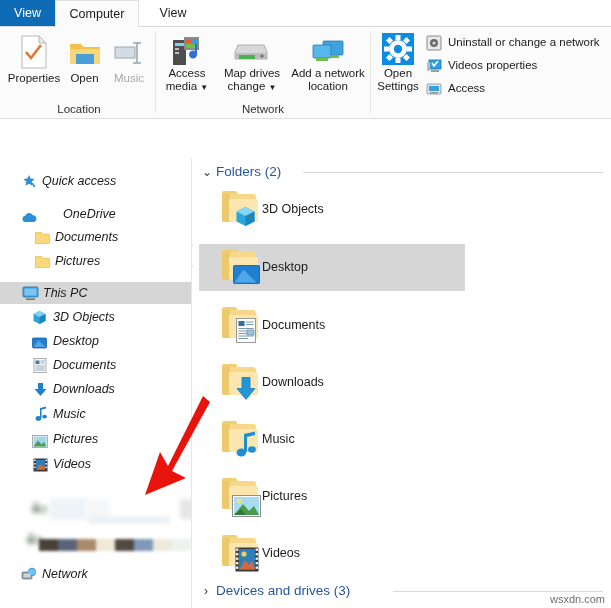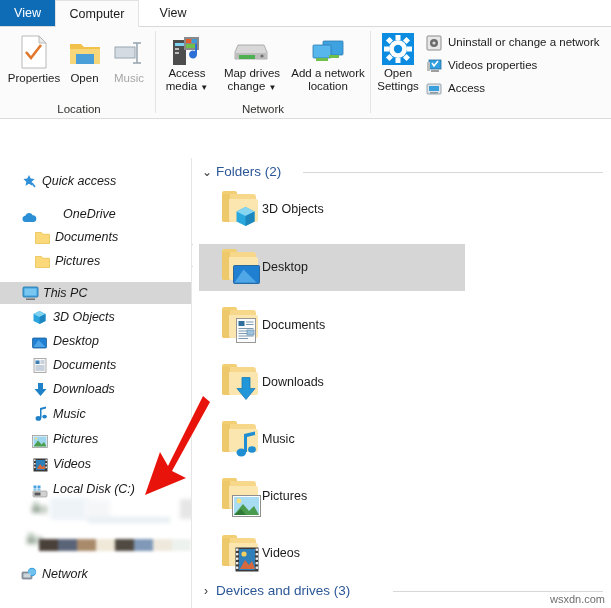--- a/index.html
+++ b/index.html
@@ -447,33 +447,20 @@
             <rect x="1" y="8.5" width="1.6" height="1.6"></rect>
               <rect x="12.4" y="1.5" width="1.6" height="1.6"></rect>
             <rect x="12.4" y="5" width="1.6" height="1.6"></rect>
               <rect x="12.4" y="8.5" width="1.6" height="1.6"></rect>
           </g>
         </svg>
       </span>
       <span class="nlbl" style="left:53px;">Videos</span>
     </div>
 
-    <div class="nav-item" style="top:320px;">
-      <span style="position:absolute;left:32px;top:5px;">
-        <svg width="16" height="13" viewBox="0 0 16 13">
-          <rect x="1" y="6" width="14" height="6" rx="1" fill="#d2d2d2" stroke="#9a9a9a" stroke-width="0.7"></rect>
-          <rect x="2.5" y="7.5" width="6" height="3" fill="#5a5a5a"></rect>
-          <rect x="1.5" y="0.5" width="3" height="3" fill="#4aa3e0"></rect>
-          <rect x="5.5" y="0.5" width="3" height="3" fill="#4aa3e0"></rect>
-          <rect x="1.5" y="4" width="3" height="1.6" fill="#7fc3ea"></rect>
-          <rect x="5.5" y="4" width="3" height="1.6" fill="#7fc3ea"></rect>
-        </svg>
-      </span>
-      <span class="nlbl" style="left:53px;">Local Disk (C:)</span>
-    </div>
 
     <div class="blur-row" style="left:0;top:340px;width:191px;height:28px;">
       <span class="blur-patch" style="left:31px;top:3px;">
         <svg width="17" height="14" viewBox="0 0 17 14">
           <rect x="1" y="5" width="15" height="7" rx="1" fill="#cfd8cf" stroke="#9aa89a" stroke-width="0.8"></rect>
           <rect x="2.5" y="7" width="6" height="3" fill="#7c8c7c"></rect>
           <rect x="2" y="1" width="6" height="3.5" fill="#b9c9b9"></rect>
         </svg>
       </span>
       <span class="blur-patch" style="left:50px;top:0px;width:38px;height:22px;background:#eef3f8;"></span>

